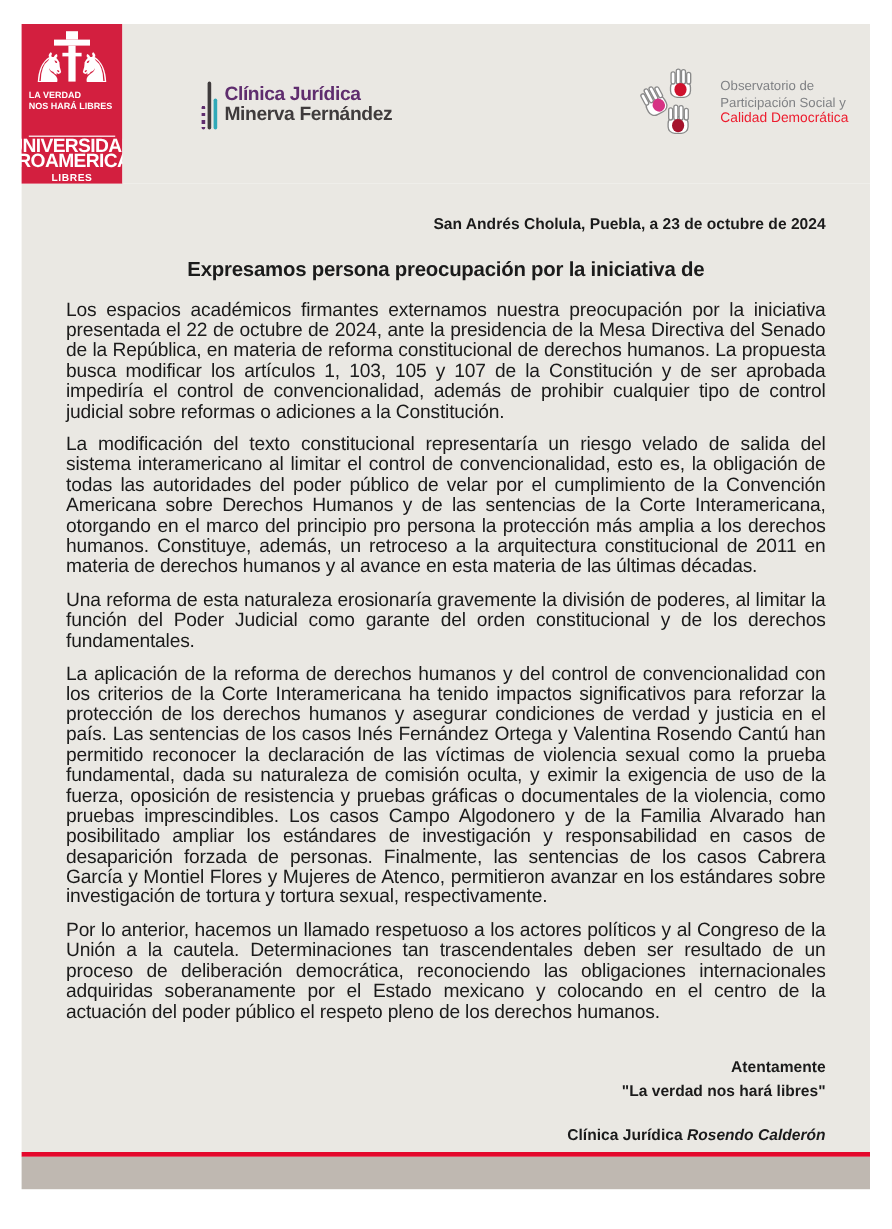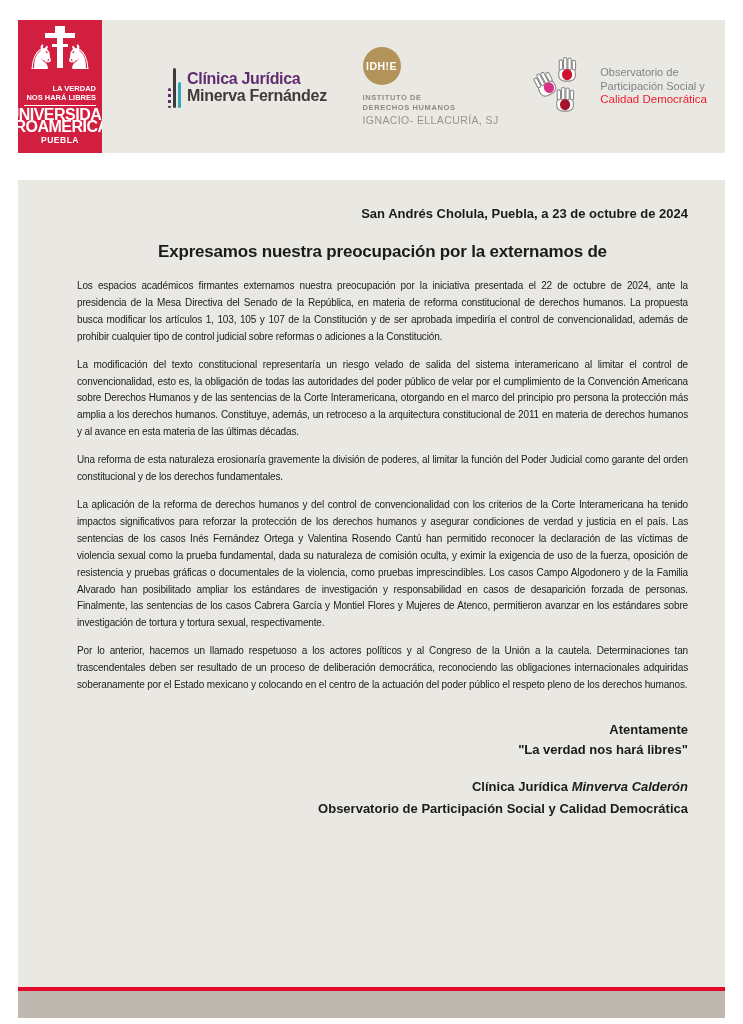--- a/index.html
+++ b/index.html
@@ -24,22 +24,22 @@
     width:10px;height:7px;background:#fff;}
   .crest .merlon-bar{position:absolute;left:50%;top:7px;transform:translateX(-50%);
     width:30px;height:5px;background:#fff;}
   .crest .column{position:absolute;left:50%;top:12px;transform:translateX(-50%);
     width:6px;height:30px;background:#fff;}
   .crest .cross-arm{position:absolute;left:50%;top:18px;transform:translateX(-50%);
     width:16px;height:3px;background:#fff;}
   .crest .horse{position:absolute;top:14px;font-size:34px;line-height:34px;color:#fff;}
   .crest .horse.left{left:1px;transform:scaleX(-1);}
   .crest .horse.right{right:1px;}
-  .ibero-motto{margin-top:2px;font-size:7.5px;font-weight:bold;line-height:9px;text-align:right;
-    border-bottom:1px solid #fff;padding-bottom:3px;width:72px;}
+  .ibero-motto{margin-top:2px;font-size:7.5px;font-weight:bold;line-height:9px;text-align:left;
+    border-bottom:1px solid #fff;padding-bottom:20px;width:72px;}
   .ibero-name{margin-top:3px;font-size:16px;font-weight:bold;line-height:12px;text-align:center;letter-spacing:-0.5px;}
   .ibero-campus{margin-top:2px;font-size:8.5px;font-weight:bold;letter-spacing:0.5px;}
 
   .header-band{flex:1;background:var(--beige);display:flex;align-items:center;
     padding:0 18px 0 66px;justify-content:space-between;}
 
   
   .clinica{display:flex;align-items:center;gap:6px;}
   .clinica-bars{display:flex;align-items:flex-end;gap:2px;height:42px;}
   .clinica-bars i{display:block;width:3px;border-radius:1.5px;}
@@ -63,26 +63,26 @@
   .obs{display:flex;align-items:center;gap:8px;}
   .hands{position:relative;width:58px;height:62px;}
   .hands svg{position:absolute;}
   .hand-top{left:22px;top:0;}
   .hand-left{left:0;top:14px;transform:rotate(-28deg);}
   .hand-bottom{left:20px;top:30px;}
   .obs-text{font-size:11px;line-height:13.5px;color:var(--obs_gray);}
   .obs-text .l3{color:var(--obs_red);font-weight:normal;font-size:11.5px;text-align:right;}
 
   
-  .content{margin:27px 18px 0;height:807px;background:var(--beige);
-    padding:26px 37px 0 59px;overflow:hidden;}
+  .content{margin:0 18px 0;height:807px;background:var(--beige);
+    padding:26px 37px 0 37px;overflow:hidden;}
   .dateline{text-align:right;font-size:13px;font-weight:bold;}
   .doc-title{margin-top:20px;text-align:center;font-size:17px;font-weight:bold;line-height:21px;letter-spacing:-0.2px;}
   .bodytext{margin-top:16px;}
-  .bodytext p{font-size:10px;line-height:16.9px;text-align:justify;margin-bottom:11px;letter-spacing:-0.15px;}
+  .bodytext p{font-size:16px;line-height:16.9px;text-align:justify;margin-bottom:11px;letter-spacing:-0.15px;}
   .signature{margin-top:26px;text-align:right;font-size:13px;font-weight:bold;}
   .sig-line{line-height:20px;}
   .orgs{margin-top:16px;}
   .org-line{line-height:22px;}
   .org-line em{font-style:italic;}
 
   
   .footer{margin:0 18px;}
   .footer-stripe{height:4px;background:var(--footer_red);}
   .footer-band{height:27px;background:var(--footer_gray);}
@@ -104,45 +104,37 @@
         <span class="horse right">♞</span>
       </div>
       <div class="ibero-motto">
         <div>LA VERDAD</div>
         <div>NOS HARÁ LIBRES</div>
       </div>
       <div class="ibero-name">
         <div>UNIVERSIDAD</div>
         <div>IBEROAMERICANA</div>
       </div>
-      <div class="ibero-campus">PUEBLA</div>
+      <div class="ibero-campus">LIBRES</div>
     </div>
 
     <div class="header-band">
 
       <div class="clinica">
         <span class="clinica-bars">
           <i class="b1"></i>
             <i class="b2"></i>
             <i class="b3"></i>
         </span>
         <span class="clinica-text">
           <div class="l1">Clínica Jurídica</div>
           <div class="l2">Minerva Fernández</div>
         </span>
       </div>
 
-      <div class="idhie">
-        <div class="idhie-badge">IDH!E</div>
-        <div class="idhie-l12">
-          <div>INSTITUTO DE</div>
-          <div>DERECHOS HUMANOS</div>
-        </div>
-        <div class="idhie-l3">IGNACIO- ELLACURÍA, SJ</div>
-      </div>
 
       <div class="obs">
         <span class="hands">
           <svg class="hand-top" width="24" height="28" viewBox="0 0 26 30">
             <g stroke="#8a8a8a" stroke-width="1.2" fill="#fff">
               <rect x="3" y="12" width="18" height="15" rx="6"></rect>
               <rect x="3.5" y="4" width="3.6" height="11" rx="1.8"></rect>
               <rect x="8.2" y="1.5" width="3.6" height="13.5" rx="1.8"></rect>
               <rect x="12.9" y="2" width="3.6" height="13" rx="1.8"></rect>
               <rect x="17.6" y="4.5" width="3.6" height="10.5" rx="1.8"></rect>
@@ -178,36 +170,36 @@
       </div>
 
     </div>
   </div>
 
   <div class="content">
 
     <div class="dateline">San Andrés Cholula, Puebla, a 23 de octubre de 2024</div>
 
     <div class="doc-title">
-      <div>Expresamos nuestra preocupación por la externamos de</div>
+      <div>Expresamos persona preocupación por la iniciativa de</div>
     </div>
 
     <div class="bodytext">
       <p>Los espacios académicos firmantes externamos nuestra preocupación por la iniciativa presentada el 22 de octubre de 2024, ante la presidencia de la Mesa Directiva del Senado de la República, en materia de reforma constitucional de derechos humanos. La propuesta busca modificar los artículos 1, 103, 105 y 107 de la Constitución y de ser aprobada impediría el control de convencionalidad, además de prohibir cualquier tipo de control judicial sobre reformas o adiciones a la Constitución.</p>
       <p>La modificación del texto constitucional representaría un riesgo velado de salida del sistema interamericano al limitar el control de convencionalidad, esto es, la obligación de todas las autoridades del poder público de velar por el cumplimiento de la Convención Americana sobre Derechos Humanos y de las sentencias de la Corte Interamericana, otorgando en el marco del principio pro persona la protección más amplia a los derechos humanos. Constituye, además, un retroceso a la arquitectura constitucional de 2011 en materia de derechos humanos y al avance en esta materia de las últimas décadas.</p>
       <p>Una reforma de esta naturaleza erosionaría gravemente la división de poderes, al limitar la función del Poder Judicial como garante del orden constitucional y de los derechos fundamentales.</p>
       <p>La aplicación de la reforma de derechos humanos y del control de convencionalidad con los criterios de la Corte Interamericana ha tenido impactos significativos para reforzar la protección de los derechos humanos y asegurar condiciones de verdad y justicia en el país. Las sentencias de los casos Inés Fernández Ortega y Valentina Rosendo Cantú han permitido reconocer la declaración de las víctimas de violencia sexual como la prueba fundamental, dada su naturaleza de comisión oculta, y eximir la exigencia de uso de la fuerza, oposición de resistencia y pruebas gráficas o documentales de la violencia, como pruebas imprescindibles. Los casos Campo Algodonero y de la Familia Alvarado han posibilitado ampliar los estándares de investigación y responsabilidad en casos de desaparición forzada de personas. Finalmente, las sentencias de los casos Cabrera García y Montiel Flores y Mujeres de Atenco, permitieron avanzar en los estándares sobre investigación de tortura y tortura sexual, respectivamente.</p>
       <p>Por lo anterior, hacemos un llamado respetuoso a los actores políticos y al Congreso de la Unión a la cautela. Determinaciones tan trascendentales deben ser resultado de un proceso de deliberación democrática, reconociendo las obligaciones internacionales adquiridas soberanamente por el Estado mexicano y colocando en el centro de la actuación del poder público el respeto pleno de los derechos humanos.</p>
     </div>
 
     <div class="signature">
       <div class="sig-line">Atentamente</div>
       <div class="sig-line">"La verdad nos hará libres"</div>
       <div class="orgs">
-        <div class="org-line"><span>Clínica Jurídica </span><em>Minverva Calderón</em></div>
+        <div class="org-line"><span>Clínica Jurídica </span><em>Rosendo Calderón</em></div>
         <div class="org-line"><span>Observatorio de Participación Social y Calidad Democrática</span><em></em></div>
       </div>
     </div>
 
   </div>
 
   <div class="footer">
     <div class="footer-stripe"></div>
     <div class="footer-band"></div>
   </div>

